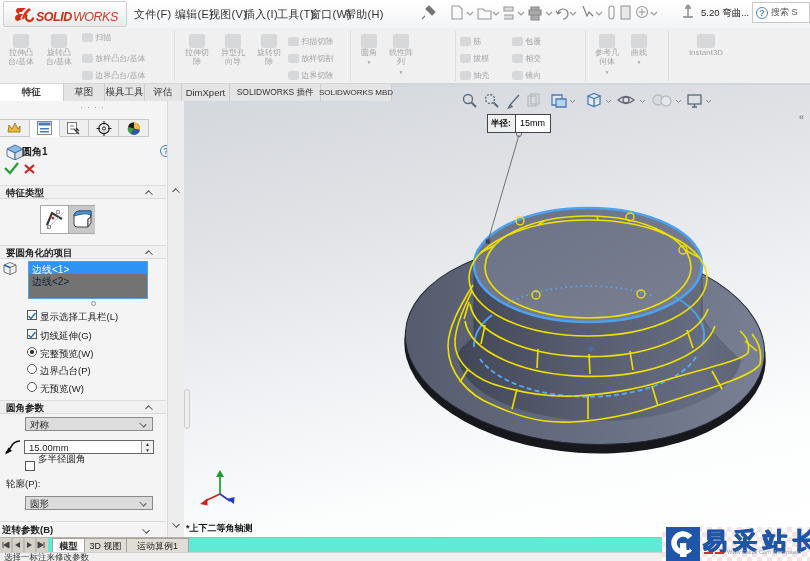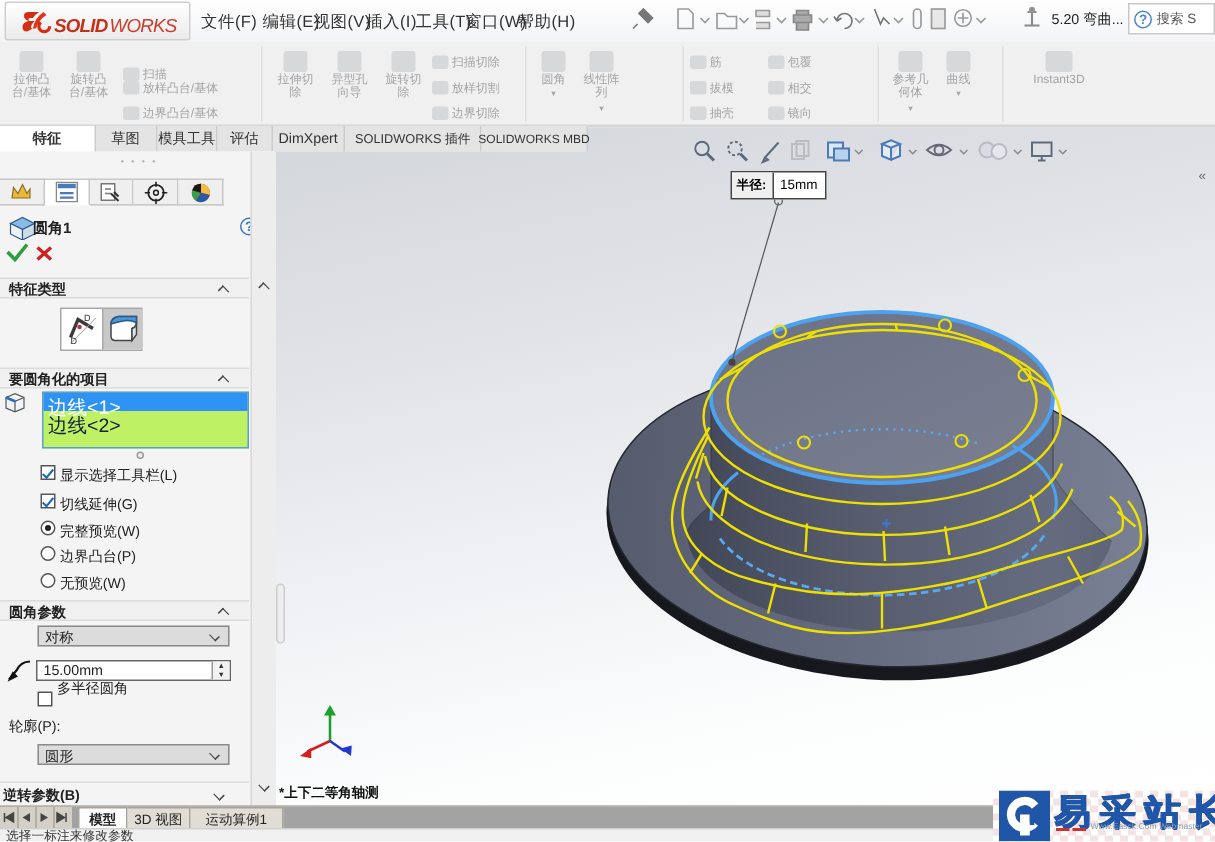--- a/index.html
+++ b/index.html
@@ -24,21 +24,21 @@
 .sechdr{position:absolute;left:0;width:166px;height:14px;background:#f0f0f0;border-top:1px solid #dcdcdc;border-bottom:1px solid #dcdcdc;font-weight:bold;font-size:9.5px;padding:1px 0 0 6px}
 .chev{position:absolute;width:6px;height:6px;border-left:1.4px solid #444;border-top:1.4px solid #444;transform:rotate(45deg) scale(1,.8)}
 .chevd{position:absolute;width:6px;height:6px;border-right:1.4px solid #444;border-bottom:1.4px solid #444;transform:rotate(45deg) scale(1,.8)}
 .cb{position:absolute;width:10px;height:10px;border:1px solid #555;background:#fff;font-size:10px;line-height:8px;text-align:center;color:#222}
 .rad{position:absolute;width:10px;height:10px;border:1px solid #555;border-radius:50%;background:#fff}
 .rad.on::after{content:"";position:absolute;left:2px;top:2px;width:4px;height:4px;border-radius:50%;background:#222}
 .lbl{position:absolute;white-space:nowrap}
 .dd{position:absolute;height:14px;background:#dcdcdd;border:1px solid #8a8a8a;font-size:9.5px;padding:1px 0 0 4px}
 .dd::after{content:"";position:absolute;right:6px;top:3px;width:5px;height:5px;border-right:1.2px solid #444;border-bottom:1.2px solid #444;transform:rotate(45deg) scale(1,.7)}
 #vp{left:183px;top:84px;width:627px;height:453px;border-top:1px solid #d5d6d8;background:linear-gradient(168deg,#d3d6db 0%,#e0e2e6 28%,#f0f1f4 55%,#fcfdfd 80%,#ffffff 100%);overflow:hidden;z-index:1}
-#btabs{left:0;top:537px;width:810px;height:15px;background:#a3a3a3;border-top:1px solid #b5b2ac;font-size:9.5px;color:#222;z-index:7}
+#btabs{left:0;top:537px;width:810px;height:15px;background:#5eead4;border-top:1px solid #b5b2ac;font-size:9.5px;color:#222;z-index:7}
 #sbar{left:0;top:552px;width:810px;height:9px;background:#f0f0f0;border-top:1px solid #d0d0d0;font-size:8.5px;color:#333;z-index:7}
 </style></head>
 <body>
 <div class="abs" id="titlebar">
  <div class="abs" id="swlogo">
   <svg width="124" height="26" style="position:absolute;left:0;top:0">
    <path d="M14 19 Q11 19 11 16 Q11 13 15 12 Q12 11 12 8.5 Q12 6 15 6 L22 6 Q19 8 18 10 L16 10 Q15 10 15 11 Q15 12 16 12 L19 12 Q17 14 16.5 16 Q16.5 17 18 17 Z" fill="#d42e12"></path>
    <path d="M25 6 Q19 10 18 17 L20 17 Q22 11 27 8 Z" fill="#e0341a"></path>
    <circle cx="25.5" cy="15.5" r="3.6" fill="none" stroke="#d42e12" stroke-width="2.2" stroke-dasharray="14 9"></circle>
    <text x="32" y="19" font-size="12.5" font-weight="bold" font-style="italic" fill="#c62f18" font-family="Liberation Sans" letter-spacing="-0.5">SOLID</text>
@@ -80,21 +80,21 @@
   <text x="281" y="16" font-size="9.5" fill="#222" font-family="Liberation Sans">5.20 弯曲...</text>
  </svg>
  <div class="abs" style="left:752px;top:2px;width:58px;height:21px;background:#fff;border:1px solid #c8c8c8;display:flex;align-items:center">
   <span style="display:inline-block;width:12px;height:12px;border:1.4px solid #4a86c8;border-radius:50%;color:#4a86c8;font-size:9px;font-weight:bold;text-align:center;line-height:11px;margin:0 3px">?</span>
   <span style="font-size:9px;color:#555">搜索 S</span>
  </div>
 </div>
 <div class="abs" id="ribbon">
 <div class="bb" style="left:2px;top:6px;width:38px"><span class="gic" style="width:16px;height:14px"></span><br>拉伸凸<br>台/基体</div>
 <div class="bb" style="left:40px;top:6px;width:38px"><span class="gic" style="width:16px;height:14px"></span><br>旋转凸<br>台/基体</div>
-<div class="sr" style="left:82px;top:16px"><span class="gic" style="width:11px;height:9px"></span> 扫描</div>
+<div class="sr" style="left:82px;top:4px"><span class="gic" style="width:11px;height:9px"></span> 扫描</div>
 <div class="sr" style="left:82px;top:25px"><span class="gic" style="width:11px;height:9px"></span> 放样凸台/基体</div>
 <div class="sr" style="left:82px;top:42px"><span class="gic" style="width:11px;height:9px"></span> 边界凸台/基体</div>
 <div class="rsep" style="left:174px"></div>
 <div class="bb" style="left:178px;top:6px;width:38px"><span class="gic" style="width:16px;height:14px"></span><br>拉伸切<br>除</div>
 <div class="bb" style="left:214px;top:6px;width:38px"><span class="gic" style="width:16px;height:14px"></span><br>异型孔<br>向导</div>
 <div class="bb" style="left:250px;top:6px;width:38px"><span class="gic" style="width:16px;height:14px"></span><br>旋转切<br>除</div>
 <div class="sr" style="left:288px;top:8px"><span class="gic" style="width:11px;height:9px"></span> 扫描切除</div>
 <div class="sr" style="left:288px;top:25px"><span class="gic" style="width:11px;height:9px"></span> 放样切割</div>
 <div class="sr" style="left:288px;top:42px"><span class="gic" style="width:11px;height:9px"></span> 边界切除</div>
 <div class="rsep" style="left:350px"></div>
@@ -192,21 +192,21 @@
         </svg>
   </div>
  </div>
  <div class="sechdr" style="top:144px">要圆角化的项目<span class="chev" style="right:14px;top:5px"></span></div>
  <svg class="abs" style="left:2px;top:160px" width="16" height="15">
       <path d="M2 4 L8 1.5 L14 4 L14 11 L8 13.5 L2 11 Z" fill="#f0f4f8" stroke="#555" stroke-width="0.8"></path>
       <path d="M2 4 L8 6.5 L14 4" fill="none" stroke="#555" stroke-width="0.8"></path>
       <path d="M8 6.5 L8 13.5" stroke="#555" stroke-width="0.8"></path>
       <path d="M2 4 L8 6.5" stroke="#2a6ac0" stroke-width="1.8"></path>
     </svg>
- <div class="abs" style="left:28px;top:160px;width:138px;height:38px;border:1px solid #5a9fd4;background:#bef264;font-size:13px">
+ <div class="abs" style="left:28px;top:160px;width:120px;height:38px;border:1px solid #5a9fd4;background:#737373;font-size:10px">
   <div style="height:12px;background:#2f92f5;color:#fff;padding:1px 0 0 3px">边线&lt;1&gt;</div>
   <div style="height:12px;color:#123;padding:1px 0 0 3px">边线&lt;2&gt;</div>
  </div>
  <div class="abs" style="left:91px;top:200px;width:5px;height:5px;border:1px solid #999;border-radius:50%;background:#eee"></div>
  <div class="cb" style="left:27px;top:209px"><svg width="8" height="8" style="margin-top:1px">
         <path d="M0.5 4 L3 6.5 L7.5 1" fill="none" stroke="#1a66c0" stroke-width="1.4"></path>
       </svg></div>
     <div class="lbl" style="left:40px;top:210px">显示选择工具栏(L)</div>
  <div class="cb" style="left:27px;top:228px"><svg width="8" height="8" style="margin-top:1px">
         <path d="M0.5 4 L3 6.5 L7.5 1" fill="none" stroke="#1a66c0" stroke-width="1.4"></path>

